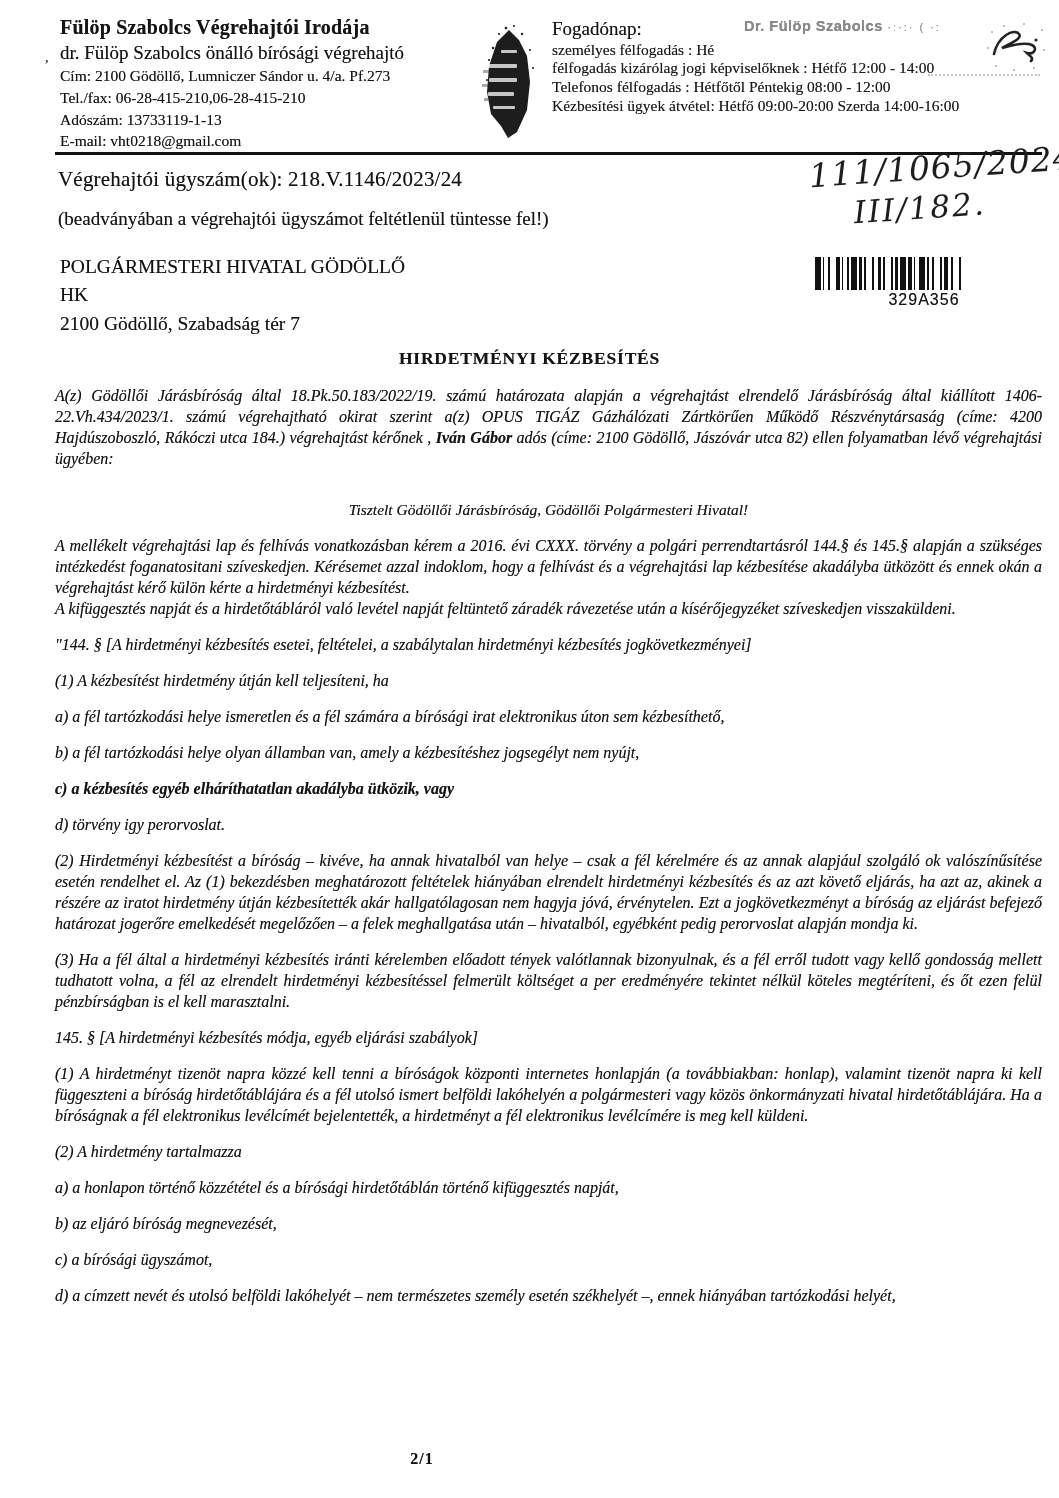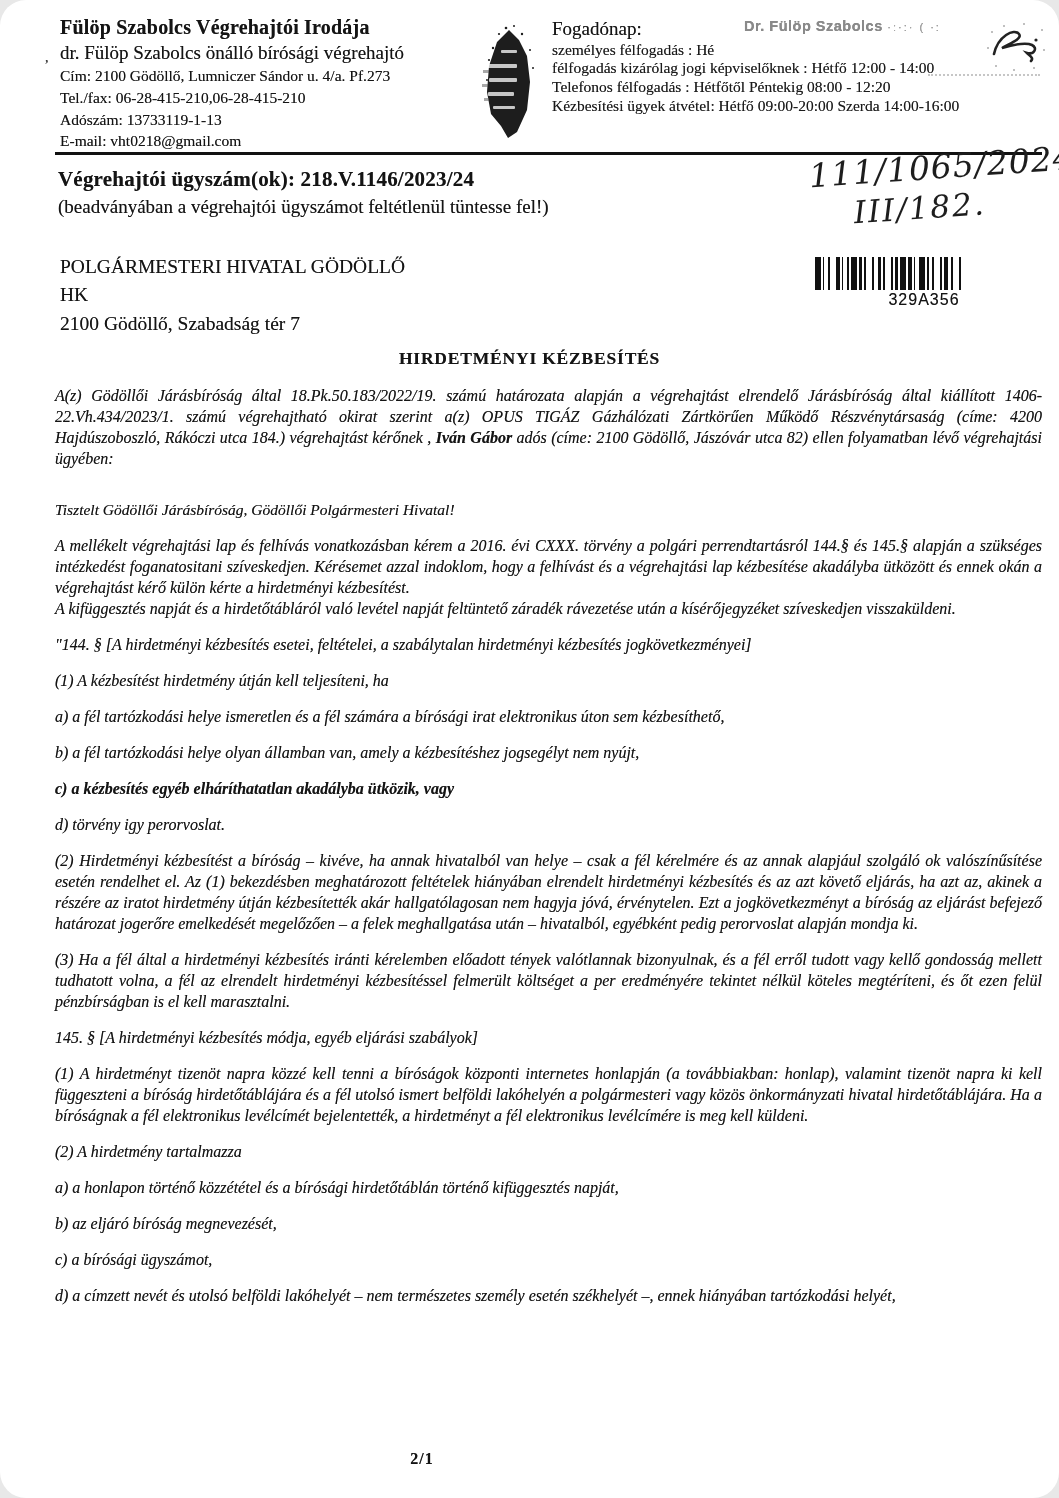--- a/index.html
+++ b/index.html
@@ -5,21 +5,20 @@
   html,body{margin:0;padding:0;background:#e8e8e8;}
   .page{
     position:relative;
     width:1059px;height:1498px;
     margin:0 auto;
     background:#ffffff;
     font-family:"Liberation Serif", serif;
     color:#141414;
     overflow:hidden;
     text-shadow:0 0 .45px rgba(20,20,20,.55);
-    border-radius:26px;
   }
   
   .office{position:absolute;left:60px;top:16px;width:430px;line-height:1.14;}
   .office .name{font-size:20px;font-weight:bold;letter-spacing:.2px;}
   .office .bailiff{font-size:19px;margin-top:3px;}
   .office .small{font-size:15.5px;margin-top:4px;}
   .stray-comma{position:absolute;left:45px;top:50px;font-size:14px;color:#333;}
   .emblem{position:absolute;left:481px;top:24px;width:56px;height:118px;}
   .reception{position:absolute;left:552px;top:18px;width:470px;line-height:1.2;}
   .reception .rtitle{font-size:19px;}
@@ -30,22 +29,22 @@
     font-size:14.5px;font-weight:bold;color:#8a8a8a;
     filter:blur(.4px);letter-spacing:.5px;
   }
   .stamp .noise{font-size:11px;font-weight:normal;color:#a5a5a5;letter-spacing:2px;}
   .dotline{position:absolute;left:928px;top:74px;width:112px;border-top:2px dotted #999;opacity:.55;}
   .sig{position:absolute;left:984px;top:20px;width:64px;height:62px;}
   
   .rule{position:absolute;left:55px;top:152px;width:987px;height:3px;background:#111;}
   
   .caseblock{position:absolute;left:58px;top:166px;width:700px;line-height:1.25;}
-  .case-number{font-size:21px;font-weight:bold;letter-spacing:.2px;}
-  .case-note{font-size:19px;margin-top:3px;}
+  .case-number{font-size:21px;font-weight:normal;letter-spacing:.2px;}
+  .case-note{font-size:19px;margin-top:15px;}
   .handwriting{
     position:absolute;left:810px;top:148px;width:240px;
     font-family:"DejaVu Serif", serif;font-style:italic;
     color:#1d1d1d;transform:rotate(-4deg);
     text-shadow:none;
   }
   .hw1{font-size:33px;letter-spacing:1px;}
   .hw2{font-size:31px;margin-left:42px;margin-top:2px;letter-spacing:2px;}
   
   .recipient{position:absolute;left:60px;top:253px;width:560px;font-size:19.5px;line-height:1.45;}
@@ -53,21 +52,21 @@
   .barcode-bars{display:flex;align-items:stretch;height:33px;}
   .barcode-bars i{display:block;height:100%;}
   .barcode-number{font-size:16px;margin-top:1px;letter-spacing:1px;font-family:"Liberation Sans", sans-serif;}
   
   .doc-title{position:absolute;left:0;top:348px;width:1059px;text-align:center;
     font-size:17.5px;font-weight:bold;letter-spacing:.8px;}
   
   .body{position:absolute;left:55px;top:385px;width:987px;font-size:16px;line-height:21px;}
   .body p{margin:0;font-style:italic;}
   .jp{text-align:justify;}
-  .salutation{margin-top:30px !important;font-size:15.5px;}
+  .salutation{margin-top:30px !important;font-size:15.5px;text-align:center;}
   .request{margin-top:15px !important;}
   .law{margin-top:15px !important;text-align:justify;}
   .bold{font-weight:bold;}
   .footer-page{position:absolute;left:0;top:1450px;width:844px;text-align:center;
     font-size:16px;font-weight:bold;letter-spacing:1px;}
 </style>
 </head>
 <body>
 
 <div class="page">
@@ -106,21 +105,21 @@
       <rect x="2" y="46" width="6" height="3"></rect>
         <rect x="1" y="60" width="6" height="3"></rect>
         <rect x="3" y="74" width="5" height="3"></rect>
     </g>
   </svg>
 
   <div class="reception">
     <div class="rtitle">Fogadónap:</div>
     <div class="rline">személyes félfogadás : Hé</div>
     <div class="rline">félfogadás kizárólag jogi képviselőknek : Hétfő  12:00 - 14:00</div>
-    <div class="rline">Telefonos félfogadás : Hétfőtől Péntekig  08:00 - 12:20</div>
+    <div class="rline">Telefonos félfogadás : Hétfőtől Péntekig  08:00 - 12:00</div>
     <div class="rline">Kézbesítési ügyek átvétel: Hétfő 09:00-20:00 Szerda 14:00-16:00</div>
   </div>
 
   <div class="stamp">
     <span>Dr. Fülöp Szabolcs</span>
     <span class="noise"> ·:·:· ( ·:</span>
   </div>
   <div class="dotline"></div>
 
   <svg class="sig" viewBox="0 0 64 62">

